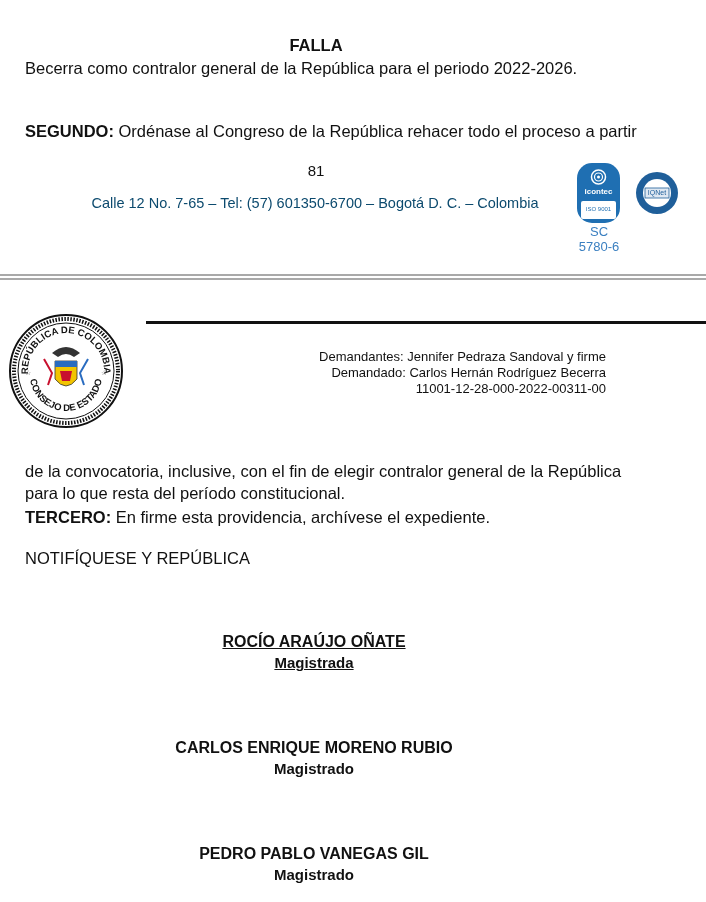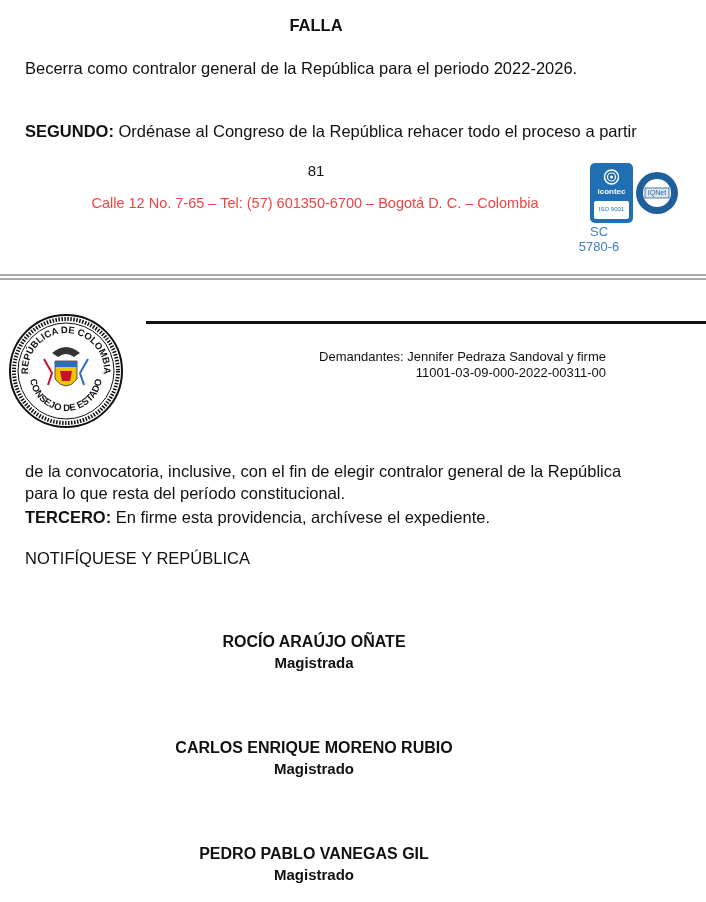--- a/index.html
+++ b/index.html
@@ -1,25 +1,25 @@
 <!DOCTYPE html>
 <html><head>
   <meta charset="utf-8">
   <style>
     html, body { margin: 0; padding: 0; background: #ffffff; }
     body { width: 706px; height: 902px; position: relative; overflow: hidden;
       font-family: "Liberation Sans", sans-serif; color: #111; }
     .abs { position: absolute; }
     .t16 { font-size: 16.5px; line-height: 22px; }
-    .b { font-weight: bold; }
+    .b { font-weight: bold; margin-top: 20px; }
     .center { text-align: center; }
     .page-sep { position: absolute; left: 0; width: 706px; height: 2px; background: #a9a9a9; }
     .hdr-rule { position: absolute; left: 146px; top: 321px; width: 560px; height: 3px; background: #111; }
     .caption { font-size: 13px; line-height: 16px; text-align: right; color: #111; }
-    .footer { font-size: 14.5px; line-height: 18px; color: #ef4444; }
+    .footer { font-size: 14.5px; line-height: 18px; color: #0c4a6e; }
     .sig-name { font-size: 16px; font-weight: bold; line-height: 22px; }
     .sig-role { font-size: 15px; font-weight: bold; line-height: 20px; }
   </style>
 </head>
 <body>
 
 <div class="abs t16 b center" style="left:0;top:14px;width:632px;">FALLA</div>
 
 <div class="abs t16" style="left:25px;top:57px;width:620px;">
   <div>Becerra como contralor general de la República para el periodo 2022-2026.</div>
@@ -28,21 +28,21 @@
 <div class="abs t16" style="left:25px;top:120px;width:640px;">
   <span class="b">SEGUNDO:</span> <span>Ordénase al Congreso de la República rehacer todo el proceso a partir</span>
 </div>
 
 <div class="abs center" style="left:300px;top:161px;width:32px;font-size:15px;line-height:20px;">81</div>
 
 <div class="abs footer center" style="left:80px;top:194px;width:470px;">
   <div>Calle 12 No. 7-65 – Tel: (57) 601350-6700 – Bogotá D. C. – Colombia</div>
 </div>
 
-<div class="abs" style="left:577px;top:163px;width:43px;height:60px;background:#1f6fb2;border-radius:5px;margin-left:13px;">
+<div class="abs" style="left:577px;top:163px;width:43px;height:60px;background:#1f6fb2;border-radius:15px;">
   <svg width="43" height="60" viewBox="0 0 43 60">
     <circle cx="21.5" cy="14" r="7" fill="none" stroke="#fff" stroke-width="1.5"></circle>
     <circle cx="21.5" cy="14" r="4" fill="none" stroke="#fff" stroke-width="1.2"></circle>
     <circle cx="21.5" cy="14" r="1.5" fill="#fff"></circle>
     <rect x="4" y="38" width="35" height="18" rx="2" fill="#fff"></rect>
   </svg>
   <div class="abs center" style="left:0;top:24px;width:43px;font-size:8px;color:#fff;font-weight:bold;">icontec</div>
   <div class="abs center" style="left:4px;top:43px;width:35px;font-size:6px;color:#1f6fb2;">ISO 9001</div>
 </div>
 <div class="abs center" style="left:572px;top:224px;width:54px;font-size:13px;color:#3a7fc0;">SC 5780-6</div>
@@ -82,35 +82,36 @@
     <path d="M80 46 L72 60 L76 72" fill="none" stroke="#2a6cc0" stroke-width="2"></path>
     <text x="17" y="62" font-size="7" fill="#555">☆</text>
     <text x="93" y="62" font-size="7" fill="#555">☆</text>
   </svg>
 </div>
 
 <div class="hdr-rule"></div>
 
 <div class="abs caption" style="left:300px;top:349px;width:306px;">
   <div>Demandantes: Jennifer Pedraza Sandoval y firme</div>
-  <div>11001-03-09-000-2022-00311-00</div>
+  <div>Demandado: Carlos Hernán Rodríguez Becerra</div>
+  <div>11001-12-28-000-2022-00311-00</div>
 </div>
 
 <div class="abs t16" style="left:25px;top:460px;width:660px;">
   <div>de la convocatoria, inclusive, con el fin de elegir contralor general de la República</div>
   <div>para lo que resta del período constitucional.</div>
 </div>
 
 <div class="abs t16" style="left:25px;top:506px;width:660px;">
   <span class="b">TERCERO:</span> <span>En firme esta providencia, archívese el expediente.</span>
 </div>
 
 <div class="abs t16" style="left:25px;top:547px;width:660px;">NOTIFÍQUESE Y REPÚBLICA</div>
 
-<div class="abs center" style="left:0;top:631px;width:628px;">
+<div class="abs center" style="left:0;top:631px;width:628px;text-decoration:underline;">
   <div class="sig-name">ROCÍO ARAÚJO OÑATE</div>
   <div class="sig-role">Magistrada</div>
 </div>
 
 <div class="abs center" style="left:0;top:737px;width:628px;">
   <div class="sig-name">CARLOS ENRIQUE MORENO RUBIO</div>
   <div class="sig-role">Magistrado</div>
 </div>
 
 <div class="abs center" style="left:0;top:843px;width:628px;">

